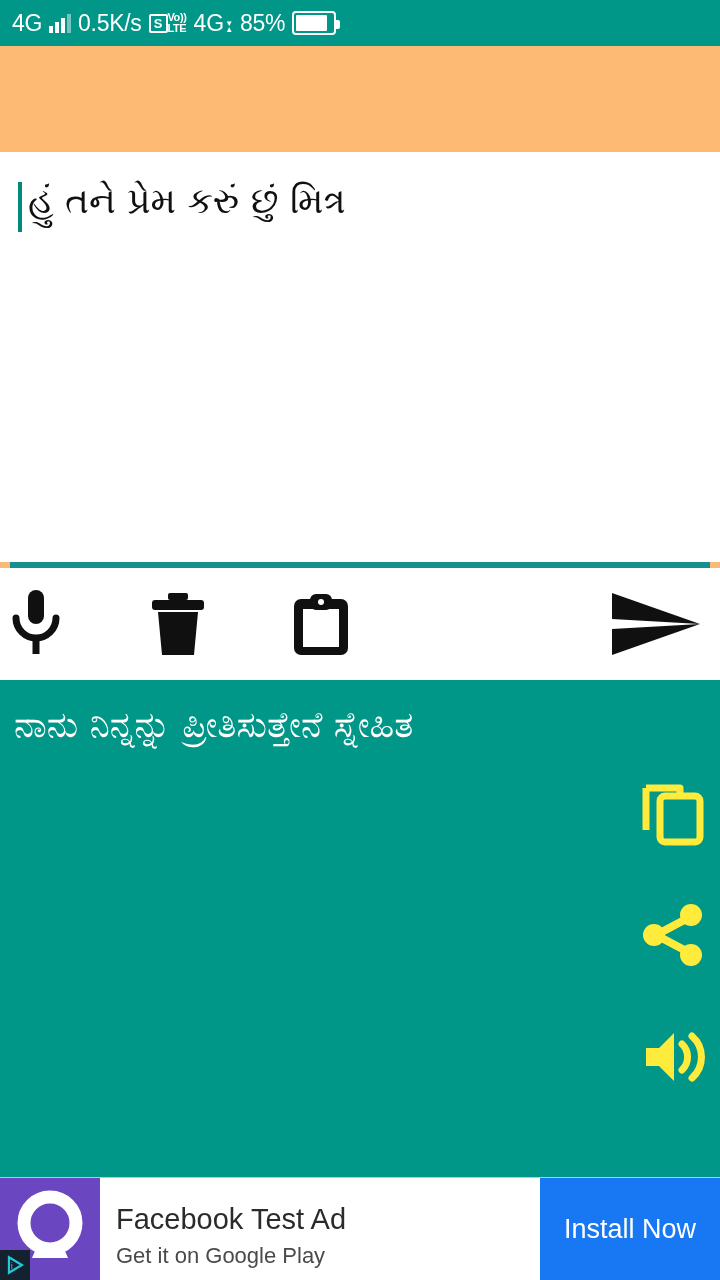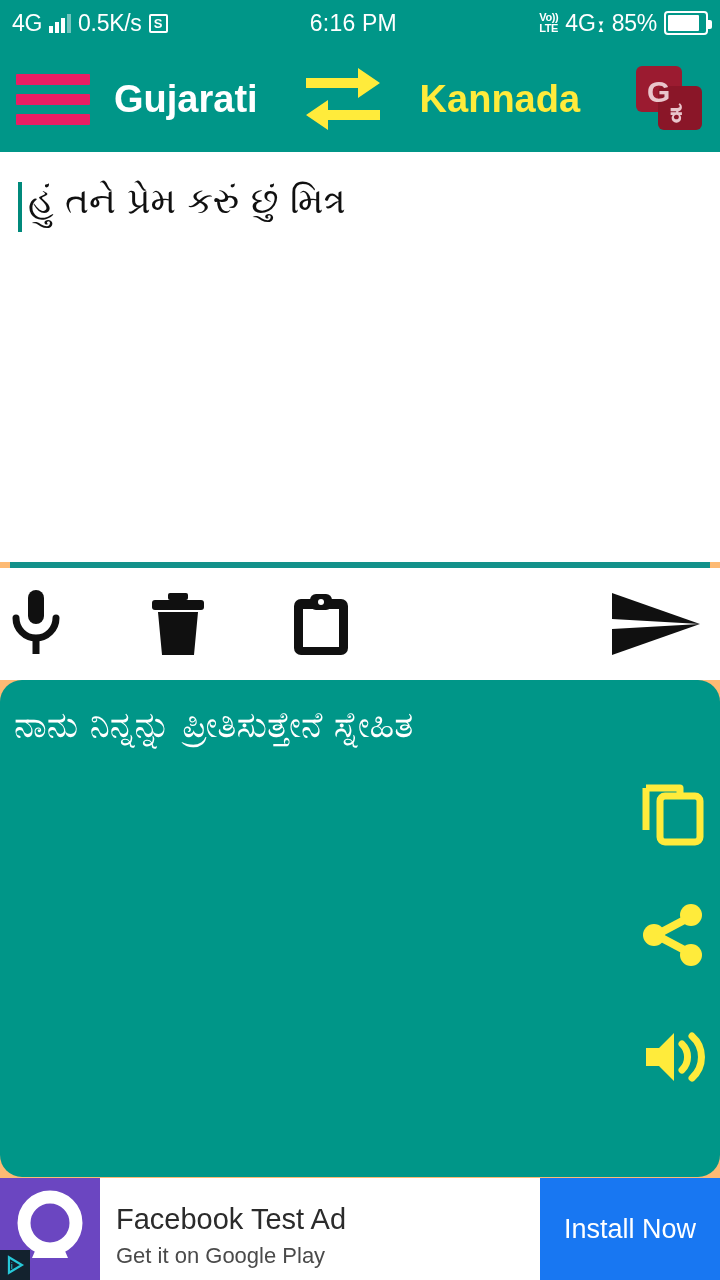--- a/index.html
+++ b/index.html
@@ -87,21 +87,21 @@
   }
   .tb-btn { display:flex; align-items:center; justify-content:center; cursor:pointer; }
   .tb-mic   { position:absolute; left:8px;   width:56px; height:72px; }
   .tb-trash { position:absolute; left:148px; width:60px; height:66px; }
   .tb-paste { position:absolute; left:290px; width:62px; height:66px; }
   .tb-send  { position:absolute; right:18px; width:92px; height:66px; }
 
   
   .output-area {
     position:absolute; top:680px; left:0; width:720px; height:497px;
-    background:#009688; padding:22px 18px 0 14px;border-radius:22px;
+    background:#009688; padding:22px 18px 0 14px;
   }
   .output-text {
     color:#ffffff; font-size:36px; line-height:1.3;
     font-family:"DejaVu Sans", "Liberation Sans", sans-serif;
   }
   .out-actions { position:absolute; right:14px; top:100px; display:flex; flex-direction:column; gap:56px; }
   .out-btn { width:66px; height:66px; display:flex; align-items:center; justify-content:center; cursor:pointer; }
 
   
   .ad {
@@ -131,66 +131,40 @@
     <div class="sb-left">
       <span class="sb-text">4G</span>
       <span class="sig-bars">
           <i></i>
           <i></i>
           <i></i>
           <i></i>
         </span>
       <span class="sb-text">0.5K/s</span>
       <span class="s-box">S</span>
-    </div>
-    <div class="sb-center">
-      <span class="sb-time">6:16 PM</span>
     </div>
     <div class="sb-right">
       <span class="volte">
         <span>Vo))</span>
         <span>LTE</span>
       </span>
       <span class="net4g">
         <span class="g">4G</span>
         <span class="arrows">
           <span>▼</span>
           <span>▲</span>
         </span>
       </span>
       <span class="sb-text">85%</span>
       <span class="battery">
           <span class="fill"></span>
         </span>
     </div>
   </div>
 
-  <div class="appbar">
-    <div class="hamburger">
-        <i></i>
-        <i></i>
-        <i></i>
-      </div>
-    <div class="lang-from">Gujarati</div>
-    <div class="swap">
-      <svg viewBox="0 0 82 70" width="82" height="70" aria-hidden="true">
-        <polygon points="4,14 56,14 56,4 78,19 56,34 56,24 4,24" fill="#FFEB3B"></polygon>
-        <polygon points="78,46 26,46 26,36 4,51 26,66 26,56 78,56" fill="#FFEB3B"></polygon>
-      </svg>
-    </div>
-    <div class="lang-to">Kannada</div>
-    <div class="app-icon">
-      <svg viewBox="0 0 70 70" width="70" height="70" aria-hidden="true">
-        <rect x="2" y="2" width="46" height="46" rx="6" fill="#9B1B30"></rect>
-        <rect x="24" y="22" width="44" height="44" rx="6" fill="#8A1628"></rect>
-        <text x="13" y="38" font-family="Liberation Sans, sans-serif" font-size="30" font-weight="700" fill="#E9C6CC">G</text>
-        <text x="36" y="58" font-family="DejaVu Sans, sans-serif" font-size="28" font-weight="700" fill="#E9C6CC">ಕ</text>
-      </svg>
-    </div>
-  </div>
 
   <div class="input-area">
     <div class="input-line">
       <span class="caret"></span>
       <span class="input-text" placeholder="Enter text">હું તને પ્રેમ કરું છું મિત્ર</span>
     </div>
   </div>
   <div class="divider"></div>
 
   <div class="toolbar">

